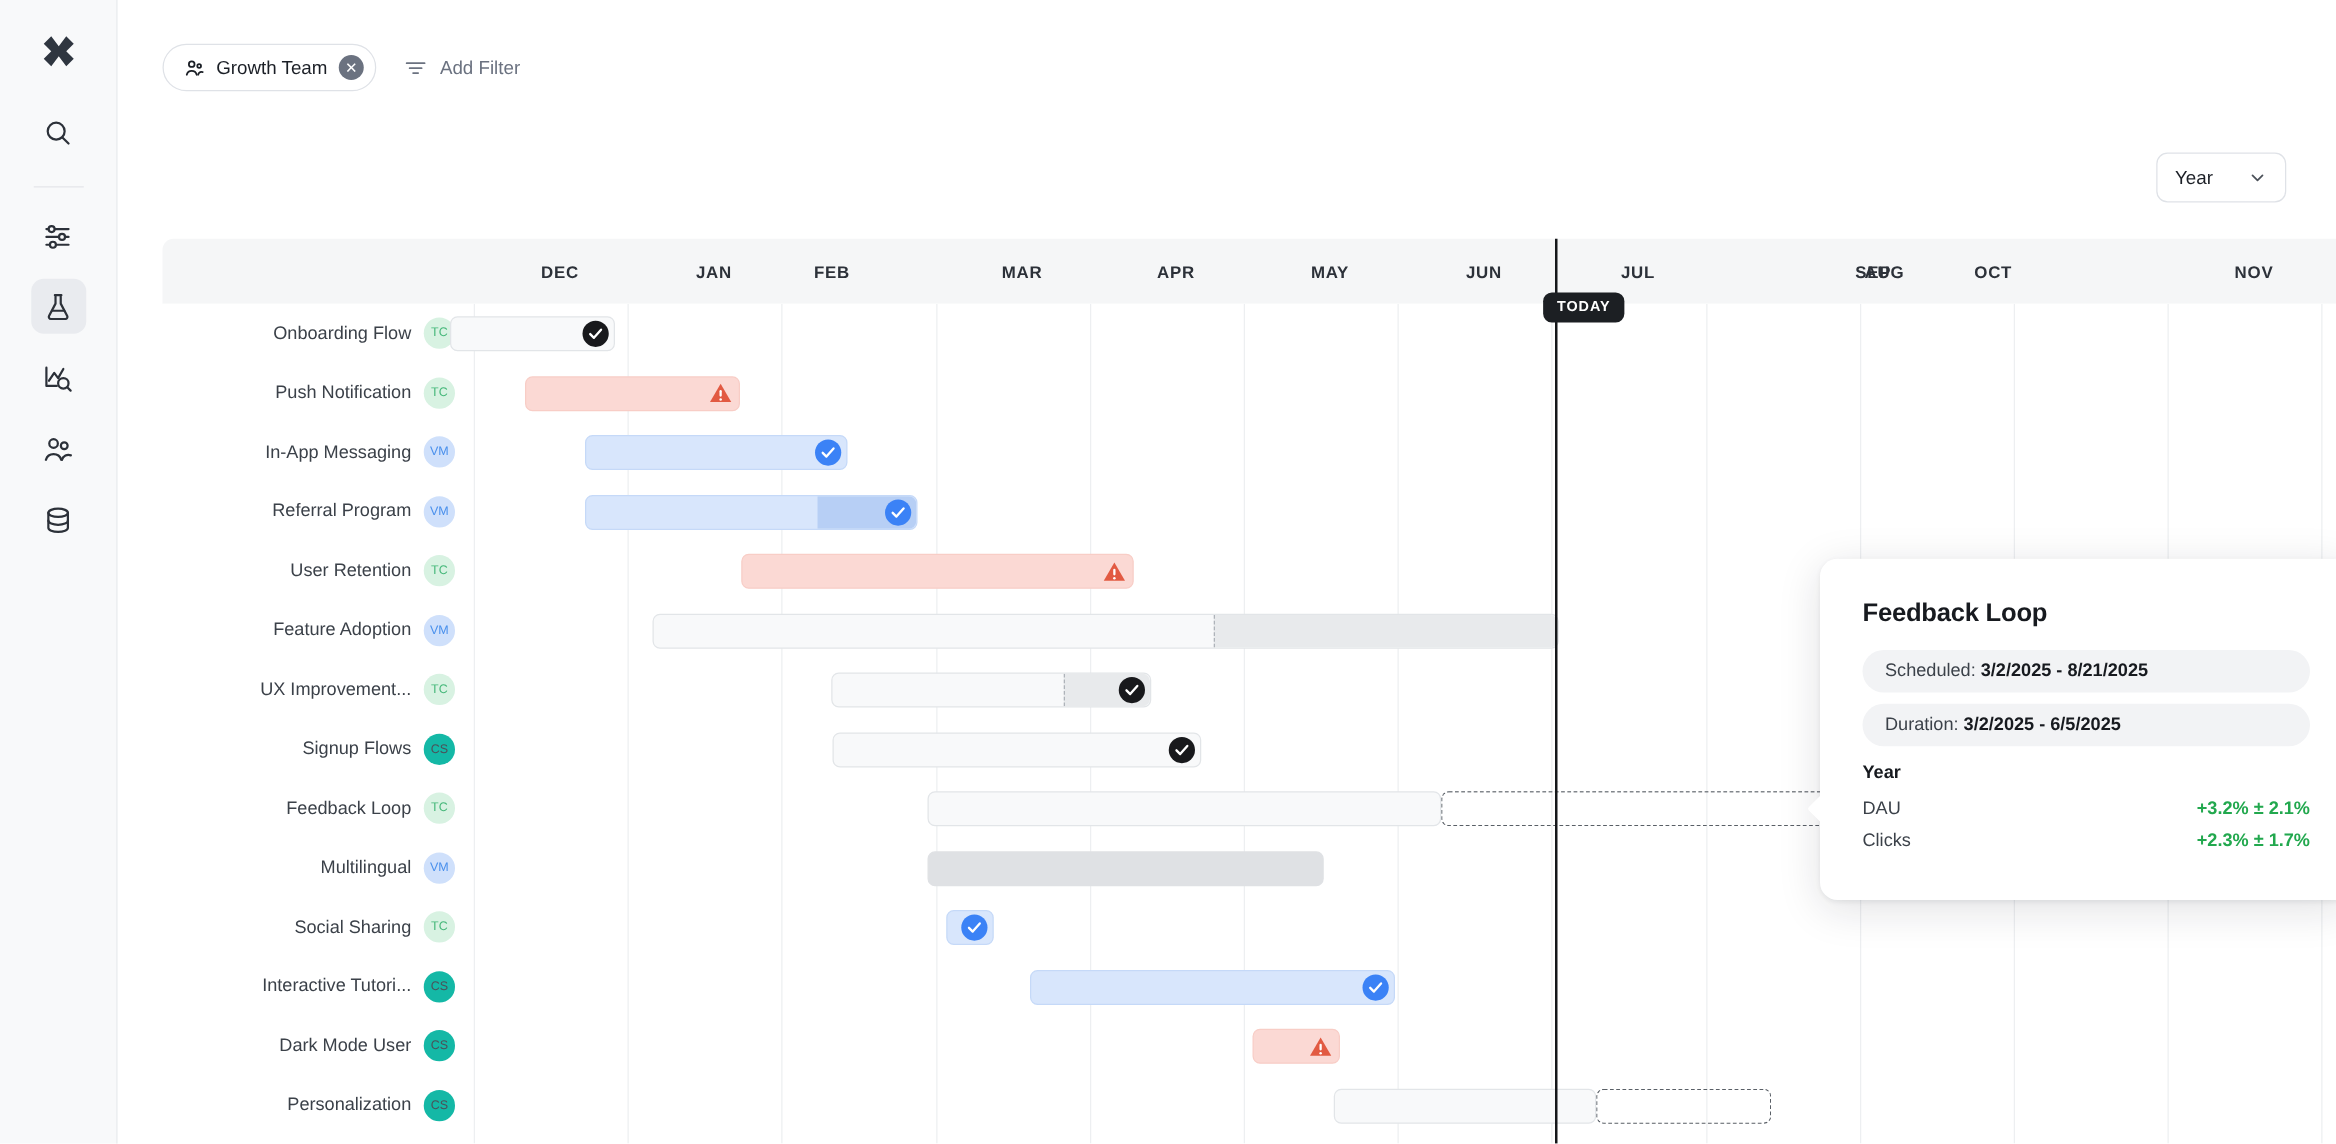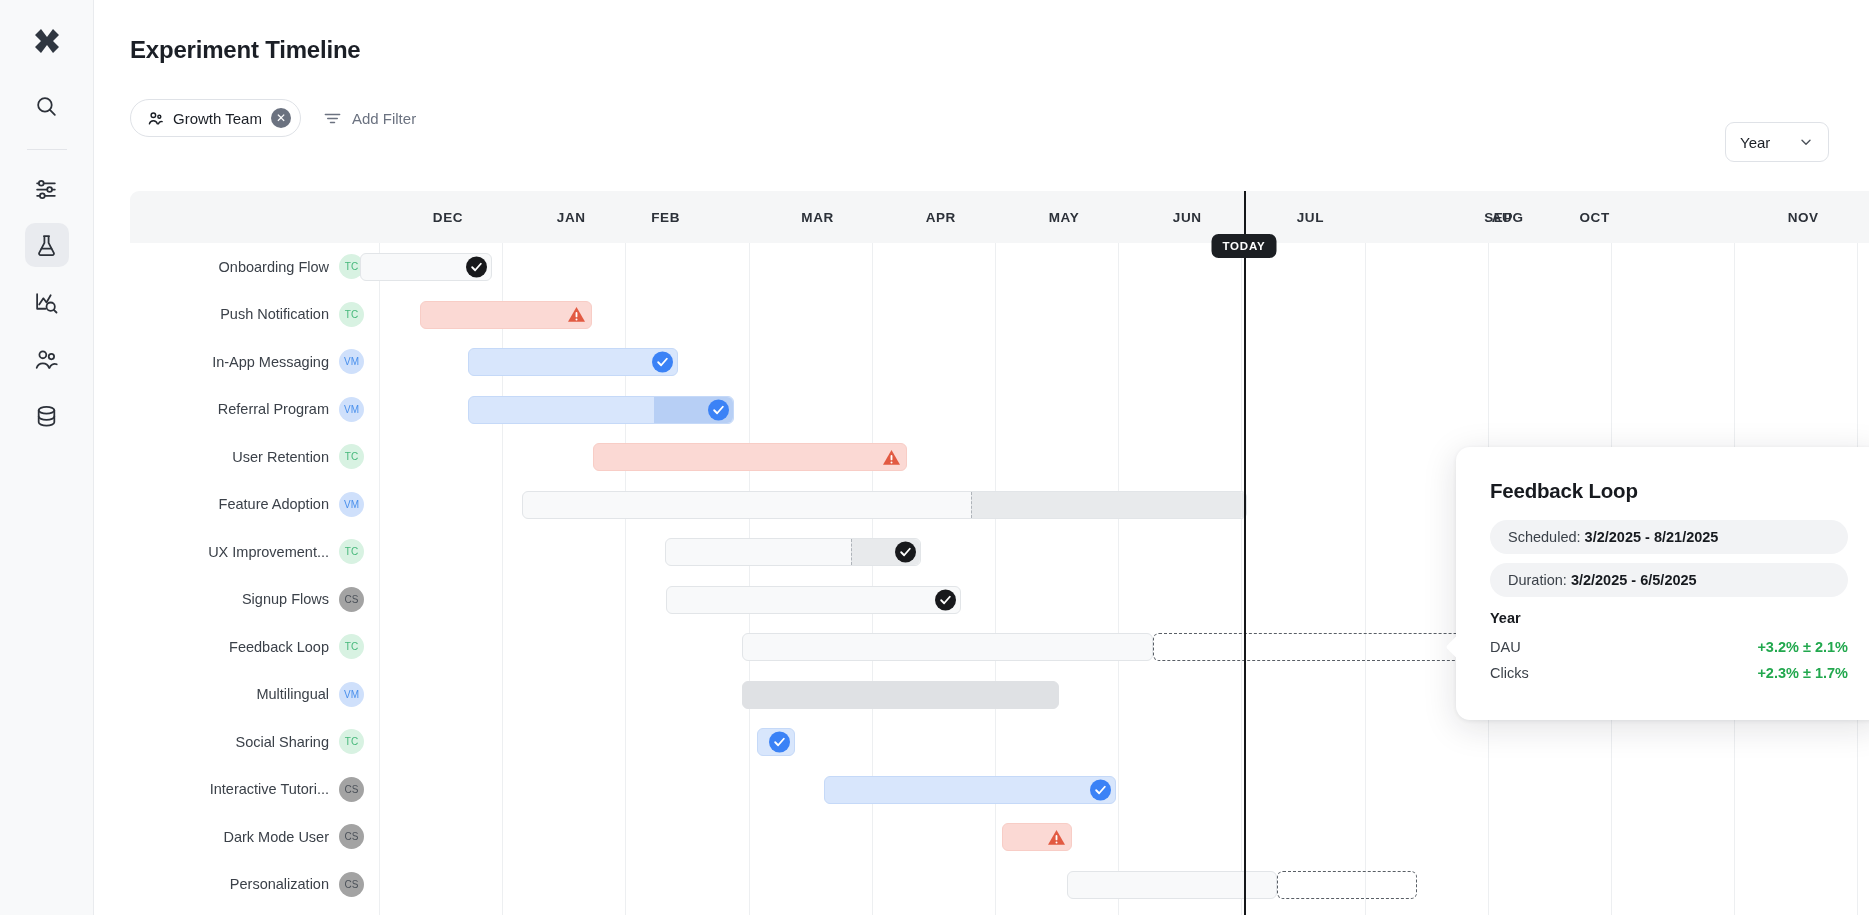--- a/index.html
+++ b/index.html
@@ -116,21 +116,21 @@
   .row-label-text {
     font-size: 14.5px; color: #3b4149; white-space: nowrap;
   }
   .avatar {
     width: 25px; height: 25px; border-radius: 50%;
     display: flex; align-items: center; justify-content: center;
     font-size: 10px; font-weight: 500; flex: 0 0 25px; text-align: right;
   }
   .av-TC { background: #d8f2e2; color: #46b87a; }
   .av-VM { background: #cfe0fb; color: #4a90ec; }
-  .av-CS { background: #a3a3a3; color: #4b5159; }
+  .av-CS { background: #14b8a6; color: #4b5159; }
 
   .bar {
     position: absolute; height: 28px; top: 10px;
     border-radius: 6px; overflow: visible;
   }
   .bar-inner {
     position: absolute; inset: 0; border-radius: 6px; overflow: hidden;
   }
   .bar-fill { position: absolute; left: 0; top: 0; bottom: 0; }
 
@@ -166,20 +166,21 @@
     position: absolute; top: 0; bottom: 0; width: 2px;
     background: #15171a; z-index: 6;
   }
   .today-badge {
     position: absolute; z-index: 7;
     background: #1c1f23; color: #fff;
     font-size: 11.5px; font-weight: bold; letter-spacing: 0.8px;
     padding: 6px 11px; border-radius: 7px;
     transform: translateX(-50%);
     white-space: nowrap;
+    margin-left: 23px;
   }
 
   
   .tooltip {
     position: absolute; left: 1362px; top: 447px;
     width: 426px;
     background: #fff; border-radius: 14px;
     box-shadow: 0 7px 34px rgba(20,25,35,0.13), 0 1px 4px rgba(20,25,35,0.07);
     padding: 32px 34px 34px 34px;
     z-index: 20;
@@ -270,21 +271,20 @@
     <svg width="25" height="25" viewBox="0 0 24 24" fill="none" stroke="currentColor" stroke-width="1.7" stroke-linecap="round">
       <ellipse cx="12" cy="6" rx="7.5" ry="3.2"></ellipse>
       <path d="M4.5 6 V12 A7.5 3.2 0 0 0 19.5 12 V6"></path>
       <path d="M4.5 12 V17.5 A7.5 3.2 0 0 0 19.5 17.5 V12"></path>
     </svg>
   </div>
 </div>
 
 <div class="main">
 
-  <div class="page-title">Experiment Timeline</div>
 
   <div class="toolbar">
     <div class="chip">
       <svg width="17" height="17" viewBox="0 0 24 24" fill="none" stroke="#1b1f26" stroke-width="2" stroke-linecap="round" stroke-linejoin="round">
         <circle cx="9" cy="7.5" r="3.2"></circle>
         <path d="M3.4 19.5 A5.8 5.8 0 0 1 14.6 19.5"></path>
         <circle cx="17.4" cy="9.5" r="2.1"></circle>
         <path d="M16.2 19.5 A4.4 4.4 0 0 1 21.4 16.4"></path>
       </svg>
       <span>Growth Team</span>

